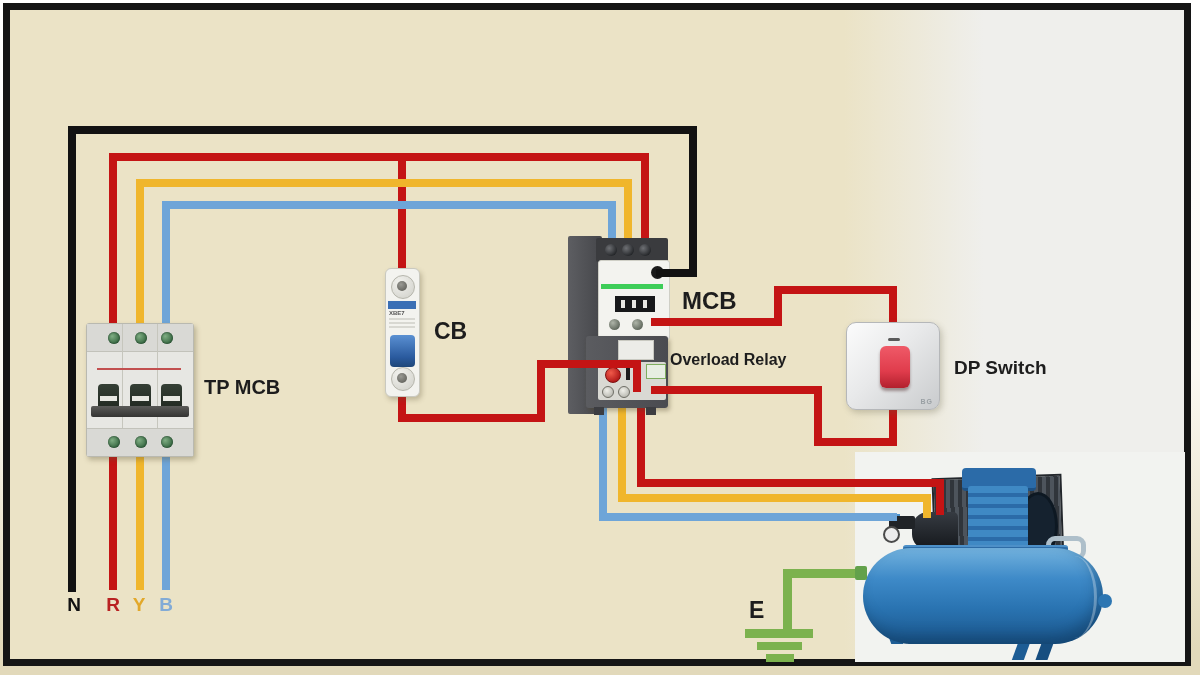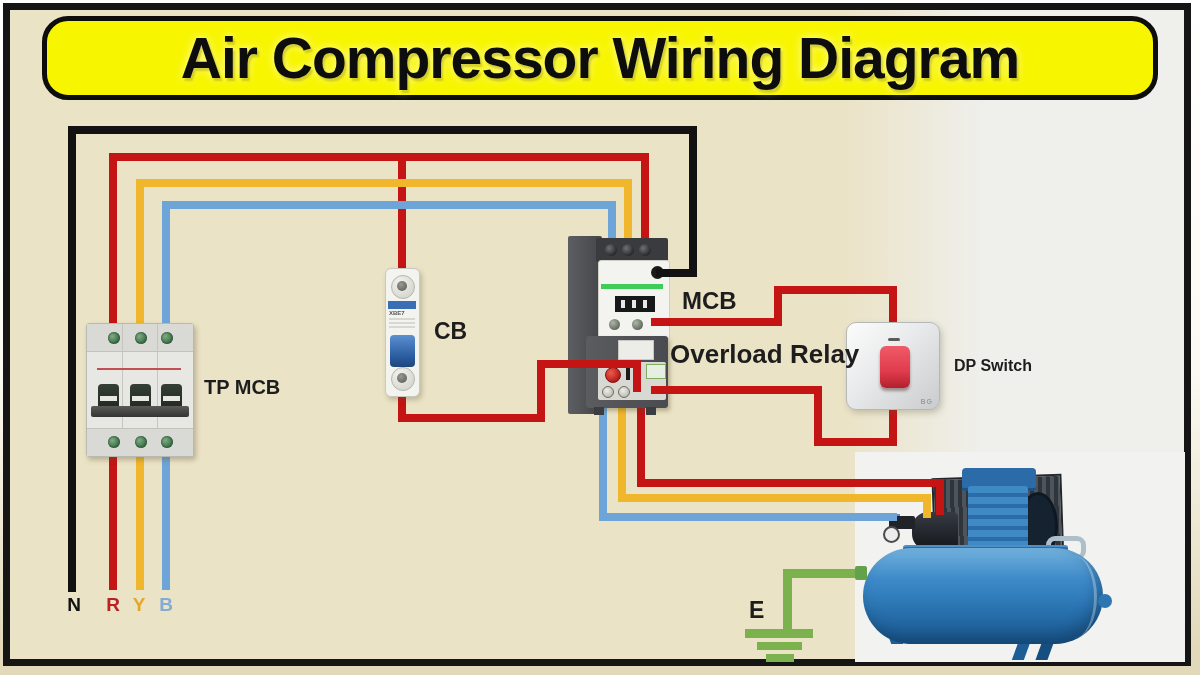--- a/index.html
+++ b/index.html
@@ -91,23 +91,20 @@
   .gauge{left:883px;top:526px;width:17px;height:17px;border-radius:50%;background:#ececec;border:2px solid #4a4a4a;box-sizing:border-box;}
 </style>
 </head>
 <body>
 
 <div id="stage">
 
   <div class="frame"></div>
   <div class="photo-bg"></div>
 
-  <div class="banner">
-    <div class="banner-title">Air Compressor Wiring Diagram</div>
-  </div>
 
   <div>
     <i class="w wn" style="left:68px;top:126px;width:8px;height:466px"></i>
     <i class="w wn" style="left:68px;top:126px;width:629px;height:8px"></i>
     <i class="w wn" style="left:689px;top:126px;width:8px;height:151px"></i>
   </div>
 
   <div>
     <i class="w wr" style="left:109px;top:153px;width:8px;height:188px"></i>
     <i class="w wr" style="left:109px;top:153px;width:540px;height:8px"></i>
@@ -256,21 +253,21 @@
 
   <div>
     <i class="w wg" style="left:745px;top:629px;width:68px;height:9px"></i>
     <i class="w wg" style="left:757px;top:642px;width:45px;height:8px"></i>
     <i class="w wg" style="left:766px;top:654px;width:28px;height:8px"></i>
   </div>
 
   <div class="lbl" style="left:204px;top:376px;font-size:20px">TP MCB</div>
   <div class="lbl" style="left:434px;top:318px;font-size:23px">CB</div>
   <div class="lbl" style="left:682px;top:287px;font-size:24px">MCB</div>
-  <div class="lbl" style="left:670px;top:339px;font-size:26px">Overload Relay</div>
-  <div class="lbl" style="left:954px;top:357px;font-size:16px">DP Switch</div>
+  <div class="lbl" style="left:670px;top:351px;font-size:16px">Overload Relay</div>
+  <div class="lbl" style="left:954px;top:357px;font-size:19px">DP Switch</div>
   <div class="lbl" style="left:749px;top:597px;font-size:23px">E</div>
   <div class="lbl" style="left:64px;top:594px;font-size:19px;width:20px;text-align:center;color:var(--phase_n_text)">N</div>
   <div class="lbl" style="left:103px;top:594px;font-size:19px;width:20px;text-align:center;color:var(--phase_r_text)">R</div>
   <div class="lbl" style="left:129px;top:594px;font-size:19px;width:20px;text-align:center;color:var(--phase_y_text)">Y</div>
   <div class="lbl" style="left:156px;top:594px;font-size:19px;width:20px;text-align:center;color:var(--phase_b_text)">B</div>
 
 </div>
 
 </body></html>

